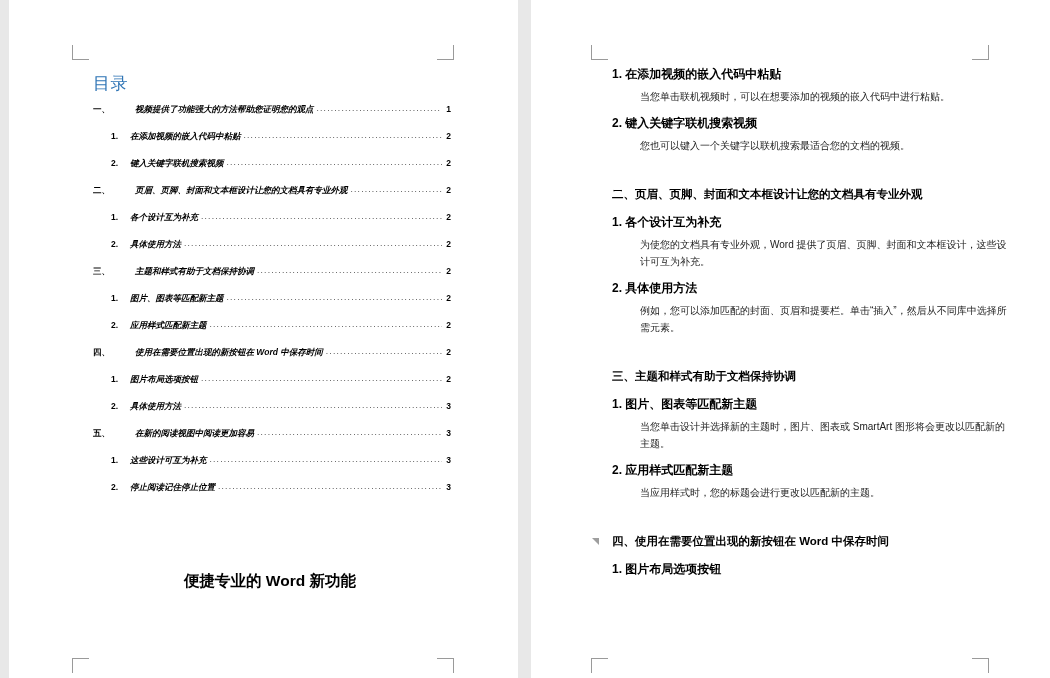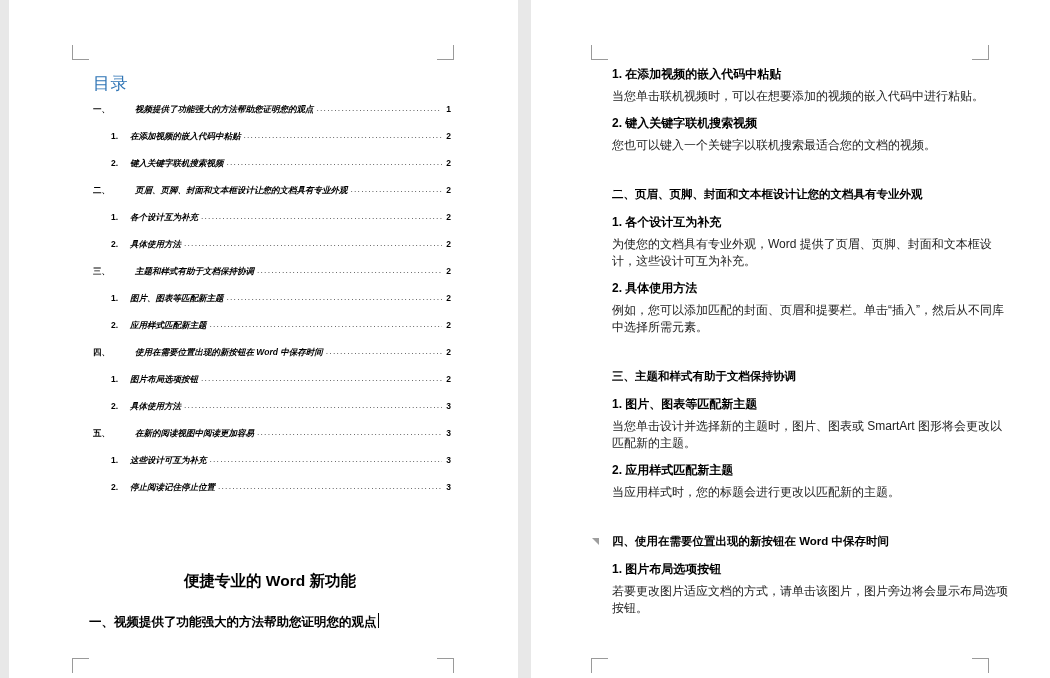--- a/index.html
+++ b/index.html
@@ -177,24 +177,25 @@
   }
   .rp .h2 {
     font-size: 12px;
     font-weight: bold;
     color: #000000;
     line-height: 16px;
     white-space: nowrap;
     padding-left: 1px;
   }
   .rp .p {
-    font-size: 12px;
+    font-size: 10px;
     color: #222222;
     line-height: 17px;
     padding-left: 1px;
+    margin-left: 28px;
   }
 
   .collapse-tri {
     position: absolute;
     left: -19px;
     top: 7px;
     width: 0; height: 0;
     border-left: 7px solid transparent;
     border-top: 7px solid #9e9e9e;
   }
@@ -308,23 +309,20 @@
         <div class="toc-row lvl2">
           <span class="num">2.</span>
           <span class="txt">停止阅读记住停止位置</span>
           <span class="leader"></span>
           <span class="pg">3</span>
         </div>
       </div>
 
     <div class="doc-title">便捷专业的 Word 新功能</div>
 
-    <div class="doc-h1-left">
-      <span>一、视频提供了功能强大的方法帮助您证明您的观点</span><span class="caret"></span>
-    </div>
   </div>
 
   <div class="page right">
 
     <div class="cmark tl" style="left:60px; top:45px;"></div>
     <div class="cmark tr" style="left:441px; top:45px;"></div>
     <div class="cmark bl" style="left:60px; top:658px;"></div>
     <div class="cmark br" style="left:441px; top:658px;"></div>
 
     <div class="rp" id="right-content">
@@ -354,17 +352,16 @@
         <div class="p"><span>当您单击设计并选择新的主题时，图片、图表或 SmartArt 图形将会更改以匹配新的主题。</span></div>
         <div class="spacer-10"></div>
         <div class="h2"><span>2. 应用样式匹配新主题</span></div>
         <div class="spacer-6"></div>
         <div class="p"><span>当应用样式时，您的标题会进行更改以匹配新的主题。</span></div>
         <div class="spacer-14"></div>
         <div class="h1"><span class="collapse-tri"></span><span>四、使用在需要位置出现的新按钮在 Word 中保存时间</span></div>
         <div class="spacer-10"></div>
         <div class="h2"><span>1.  图片布局选项按钮</span></div>
         <div class="spacer-6"></div>
-        <div class="p"><span>若要更改图片适应文档的方式，请单击该图片，图片旁边将会显示布局选项按钮。</span></div>
       </div>
   </div>
 
 </div>
 
 </body></html>

